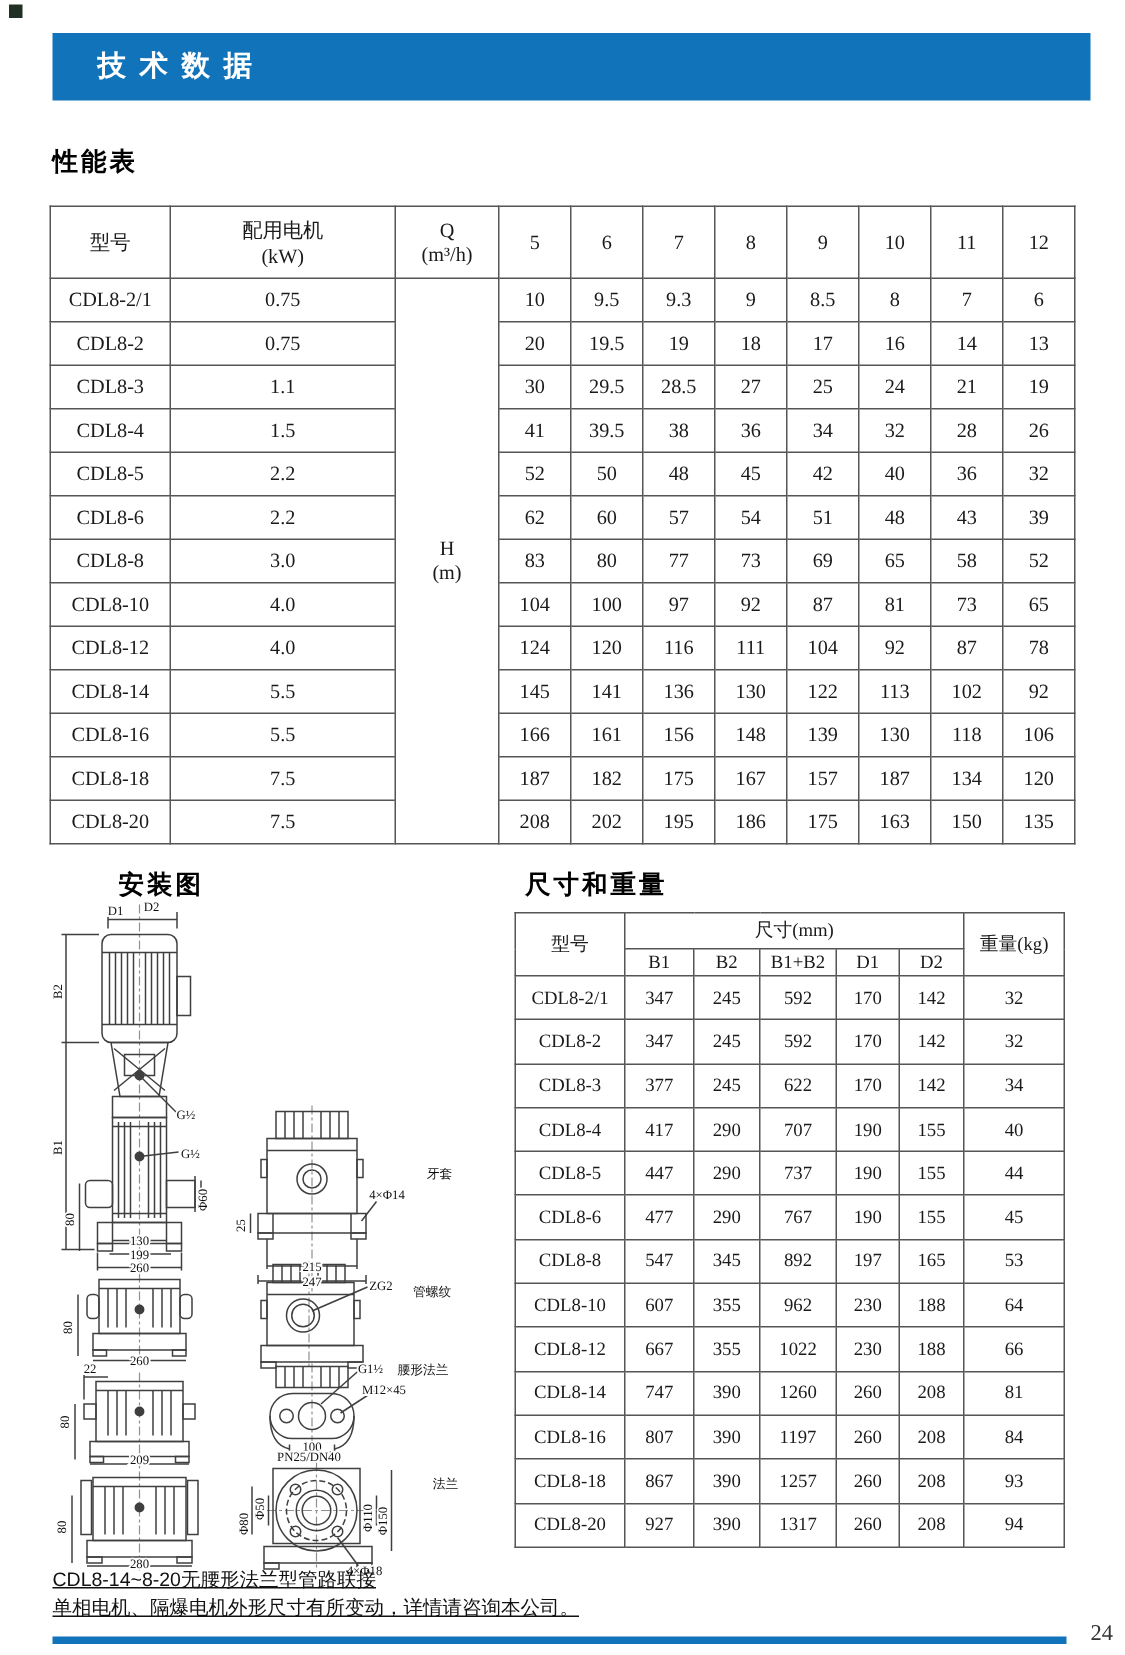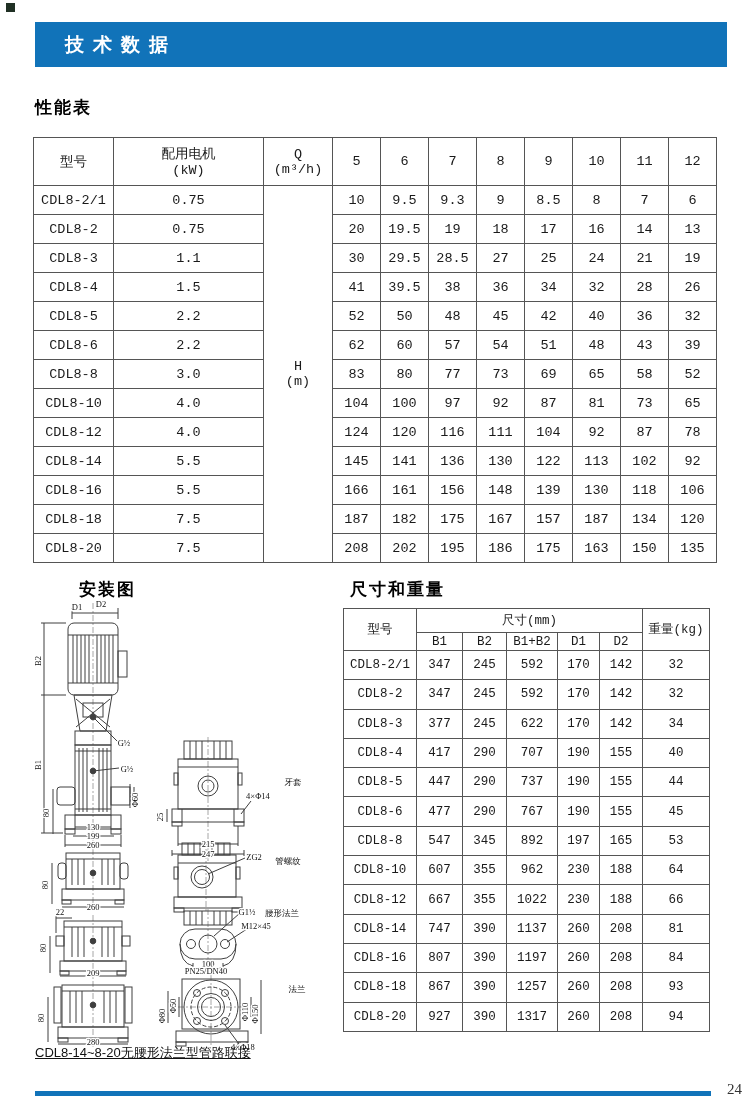--- a/index.html
+++ b/index.html
@@ -7,21 +7,21 @@
         font-family:"Liberation Sans","DejaVu Sans",sans-serif;color:#1a1a1a;}
   .corner-mark{position:absolute;left:6px;top:3px;width:9px;height:9px;background:#203024;}
   .title-bar{position:absolute;left:35px;top:22px;width:692px;height:45px;background:#1173b9;
              color:#fff;font-weight:bold;font-size:19px;letter-spacing:9px;line-height:46px;
              padding-left:30px;box-sizing:border-box;}
   .section-heading{position:absolute;font-size:17px;font-weight:bold;color:#000;letter-spacing:2px;}
   #h-perf{left:35px;top:96px;}
   #h-install{left:35px;top:578px;margin-left:44px;}
   #h-dim{left:350px;top:578px;}
   table{border-collapse:collapse;table-layout:fixed;position:absolute;
-        font-family:Liberation Mono, monospace;color:#1a1a1a;}
+        font-family:Liberation Serif, serif;color:#1a1a1a;}
   td,th{border:1px solid #555;text-align:center;vertical-align:middle;padding:0;font-weight:normal;
         overflow:hidden;}
   #perf-table{left:33px;top:137px;width:683px;font-size:13.5px;}
   #perf-table thead tr{height:48px;}
   #perf-table tbody tr{height:29px;}
   #dim-table{left:343px;top:608px;width:366px;font-size:12.5px;}
   #dim-table thead tr.r1{height:24px;}
   #dim-table thead tr.r2{height:18px;}
   #dim-table tbody tr{height:29.3px;}
   #diagram{position:absolute;left:30px;top:595px;}
@@ -557,21 +557,21 @@
           <td>355</td>
           <td>1022</td>
           <td>230</td>
           <td>188</td>
           <td>66</td>
         </tr>
         <tr>
           <td>CDL8-14</td>
           <td>747</td>
           <td>390</td>
-          <td>1137</td>
+          <td>1260</td>
           <td>260</td>
           <td>208</td>
           <td>81</td>
         </tr>
         <tr>
           <td>CDL8-16</td>
           <td>807</td>
           <td>390</td>
           <td>1197</td>
           <td>260</td>
@@ -593,17 +593,18 @@
           <td>390</td>
           <td>1317</td>
           <td>260</td>
           <td>208</td>
           <td>94</td>
         </tr>
       </tbody>
   </table>
 
   <div class="footer-note" id="note1">CDL8-14~8-20无腰形法兰型管路联接</div>
+  <div class="footer-note" id="note2">单相电机、隔爆电机外形尺寸有所变动，详情请咨询本公司。</div>
 
   <div class="bottom-bar"></div>
   <div class="page-number">24</div>
 
 </div>
 
 </body></html>

